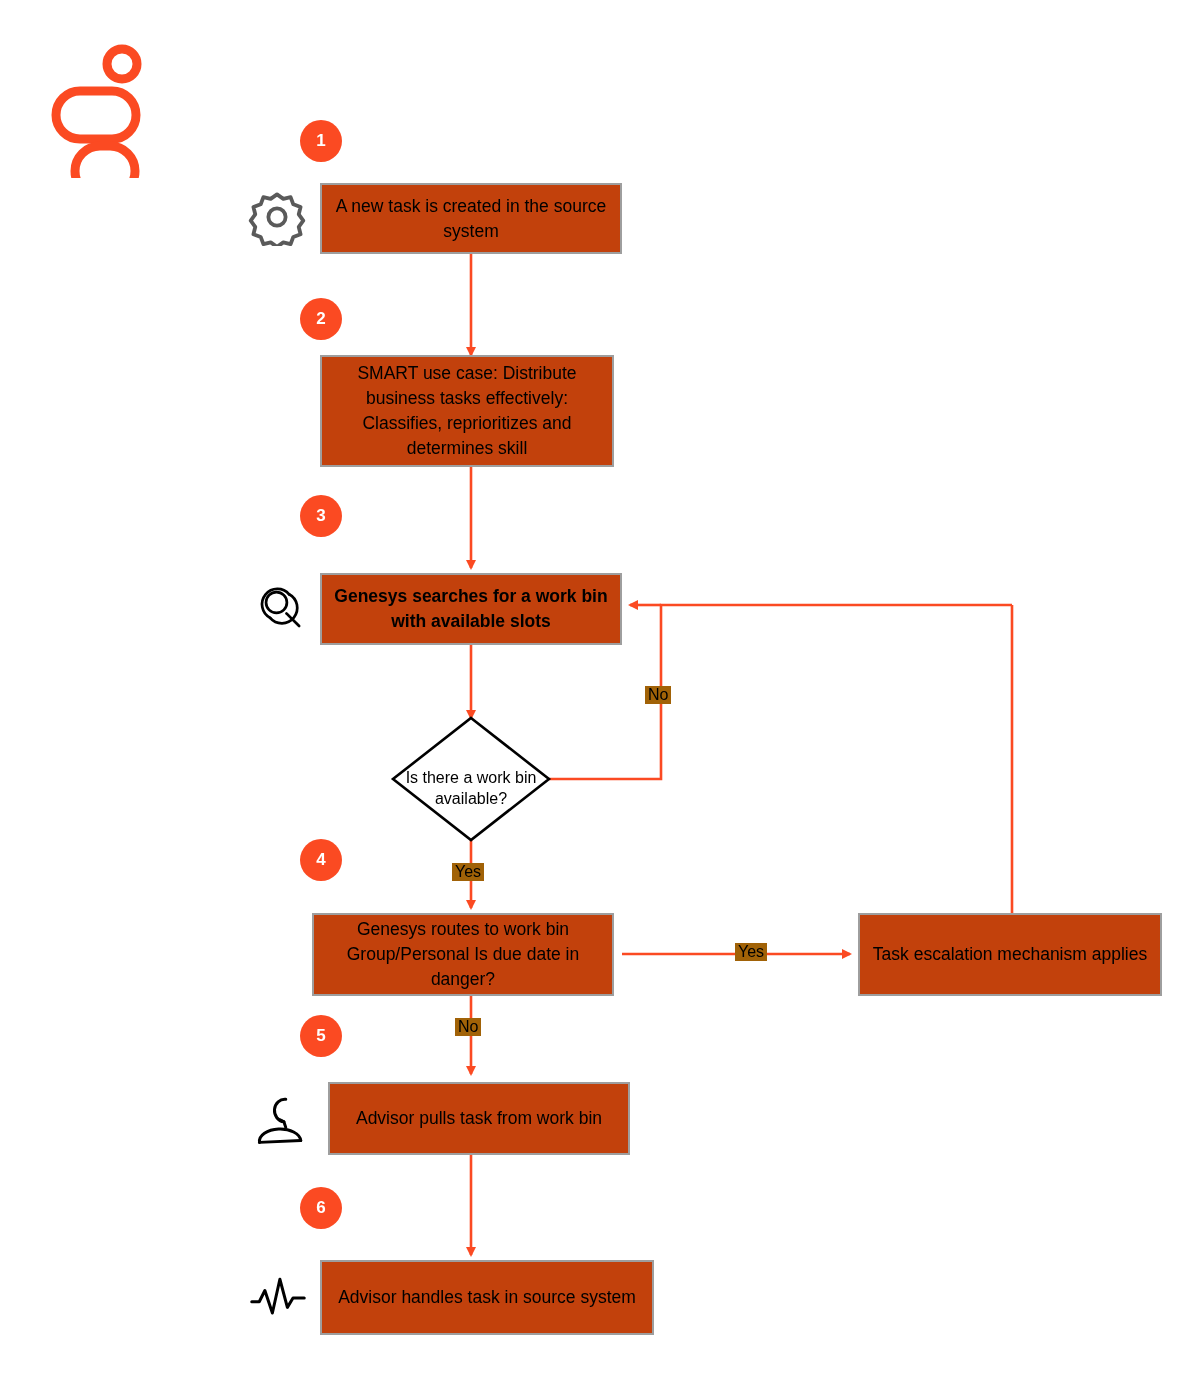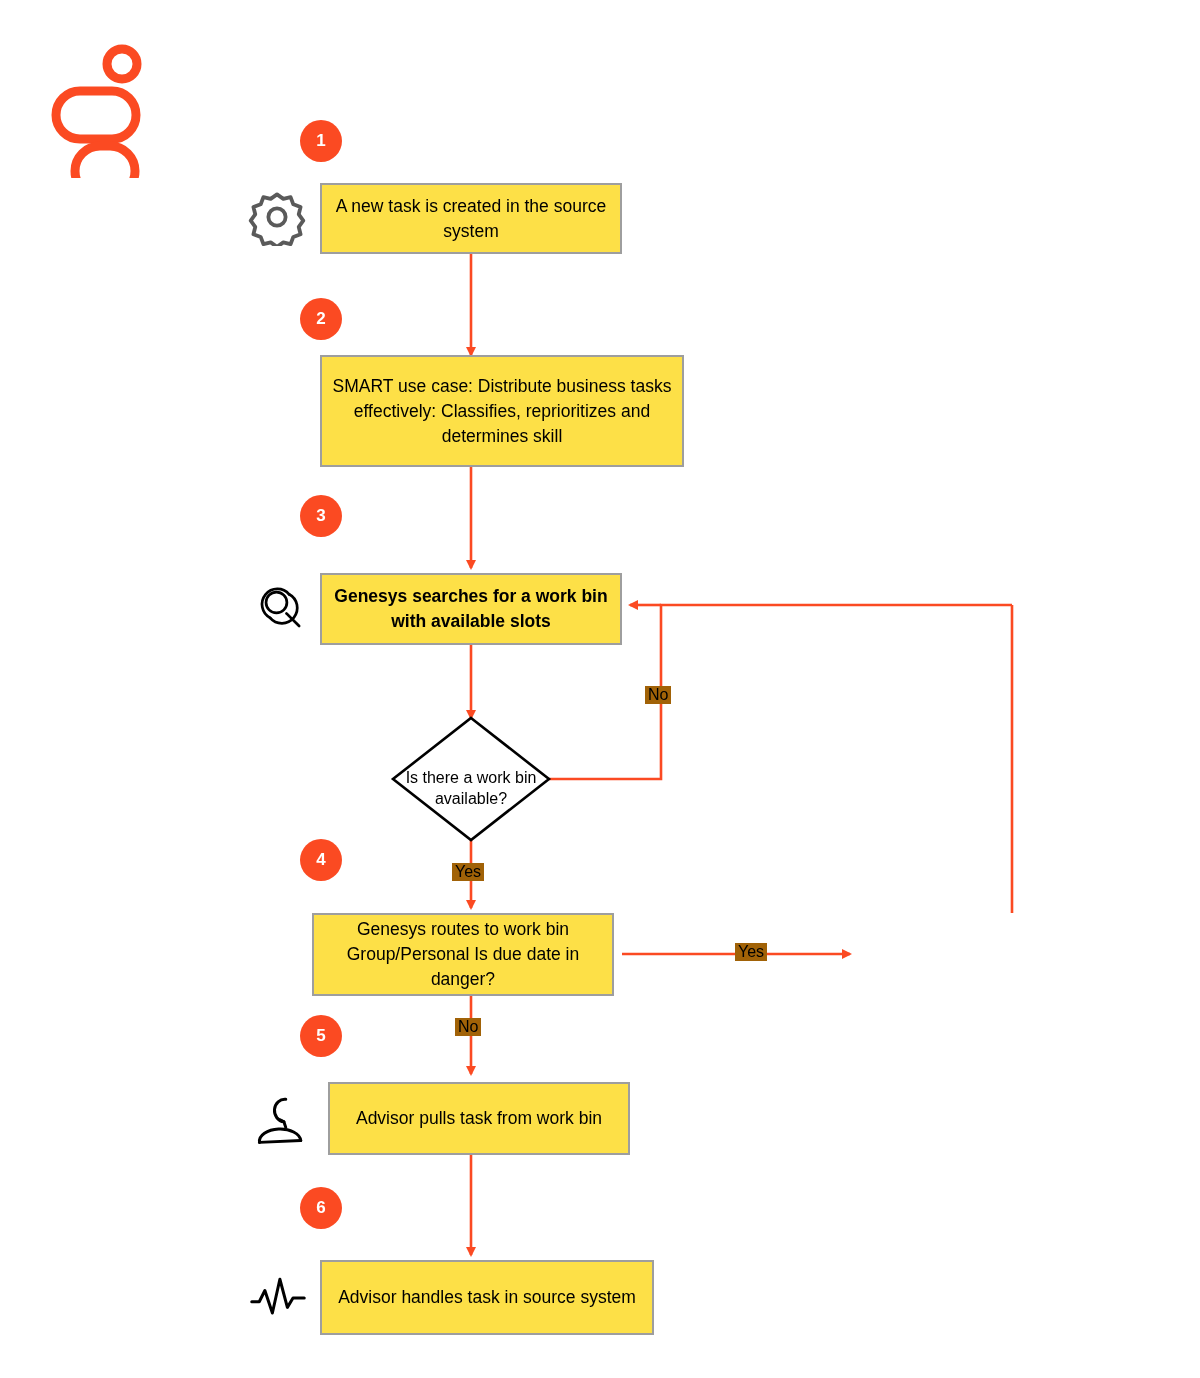--- a/index.html
+++ b/index.html
@@ -20,21 +20,21 @@
   .svg-layer {
     position: absolute;
     left: 0;
     top: 0;
     width: 1200px;
     height: 1378px;
   }
   .node {
     position: absolute;
     box-sizing: border-box;
-    background: #fde047;
+    background: #c2410c;
     border: 2px solid #9e9e9e;
     display: flex;
     align-items: center;
     justify-content: center;
     text-align: center;
     color: #000000;
     font-size: 17.5px;
     line-height: 25px;
     font-family: "Liberation Sans", sans-serif;
     z-index: 3;
@@ -121,21 +121,21 @@
       <line x1="471" y1="1155" x2="471" y2="1255" marker-end="url(#ah)"></line>
     </g>
 
     <polygon points="471,718 549,779 471,840 393,779" fill="#ffffff" stroke="#000000" stroke-width="2.6"></polygon>
   </svg>
 
   <div class="node" style="left:320px; top:183px; width:302px; height:71px;">
     <span>A new task is created in the source system</span>
   </div>
 
-  <div class="node" style="left:320px; top:355px; width:364px; height:112px;">
+  <div class="node" style="left:320px; top:355px; width:294px; height:112px;">
     <span>SMART use case: Distribute business tasks effectively: Classifies, reprioritizes and determines skill</span>
   </div>
 
   <div class="node" style="left:320px; top:573px; width:302px; height:72px;font-weight:bold;">
     <span>Genesys searches for a work bin with available slots</span>
   </div>
 
   <div class="diamond-label" style="left:391px; top:747px;margin-top:20px;">
     <span>Is there a work bin available?</span>
   </div>
@@ -145,20 +145,23 @@
   </div>
 
   <div class="node" style="left:328px; top:1082px; width:302px; height:73px;">
     <span>Advisor pulls task from work bin</span>
   </div>
 
   <div class="node" style="left:320px; top:1260px; width:334px; height:75px;">
     <span>Advisor handles task in source system</span>
   </div>
 
+  <div class="node" style="left:858px; top:913px; width:304px; height:83px;">
+    <span>Task escalation mechanism applies</span>
+  </div>
 
   <div class="badge" style="left:300px; top:120px;">
     <span>1</span>
   </div>
   <div class="badge" style="left:300px; top:298px;">
     <span>2</span>
   </div>
   <div class="badge" style="left:300px; top:495px;">
     <span>3</span>
   </div>

